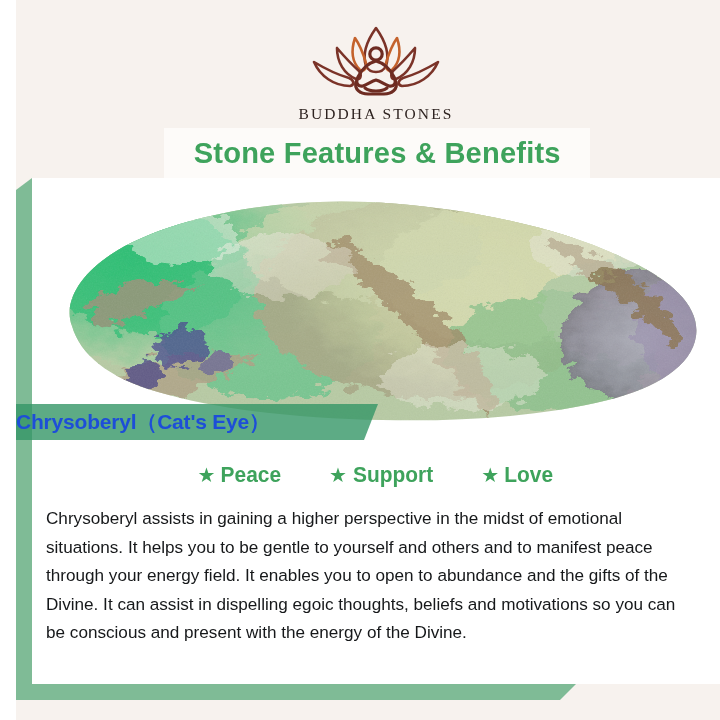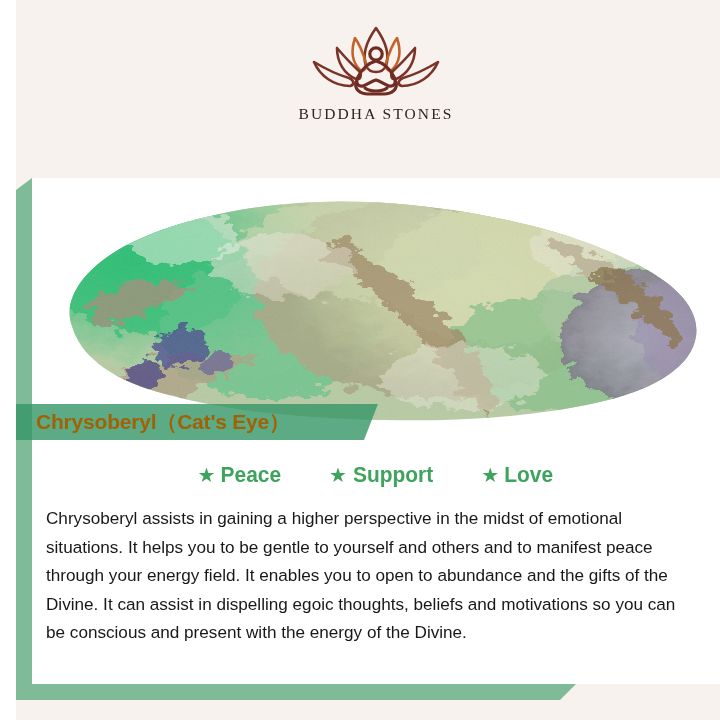--- a/index.html
+++ b/index.html
@@ -124,22 +124,21 @@
     left: 0;
     top: 404px;
     width: 362px;
     height: 36px;
     background: rgba(52, 150, 102, 0.80);
     display: flex;
     align-items: center;
     clip-path: polygon(0 0, 362px 0, 348px 36px, 0 36px);
   }
   .name-band-text {
-    padding-left: 20px;
-    color: #a16207;
+    color: #1d4ed8;
     font-size: 21px;
     font-weight: bold;
     font-family: "Liberation Sans", sans-serif;
     white-space: nowrap;
     letter-spacing: -0.2px;
   }
 
   
   .benefits {
     position: absolute;
@@ -309,20 +308,23 @@
 
         <rect x="0" y="0" width="688" height="268" filter="url(#grain)" fill="#6d6a52" opacity="0.38"></rect>
       </g>
     </svg>
   </div>
 
   <div class="name-band">
     <span class="name-band-text">Chrysoberyl（Cat's Eye）</span>
   </div>
 
+  <div class="banner">
+    <span class="banner-title">Stone Features &amp; Benefits</span>
+  </div>
 
   <div class="benefits">
     <div class="benefit">
       <span class="benefit-star">★</span>
       <span class="benefit-label">Peace</span>
     </div>
     <div class="benefit">
       <span class="benefit-star">★</span>
       <span class="benefit-label">Support</span>
     </div>

